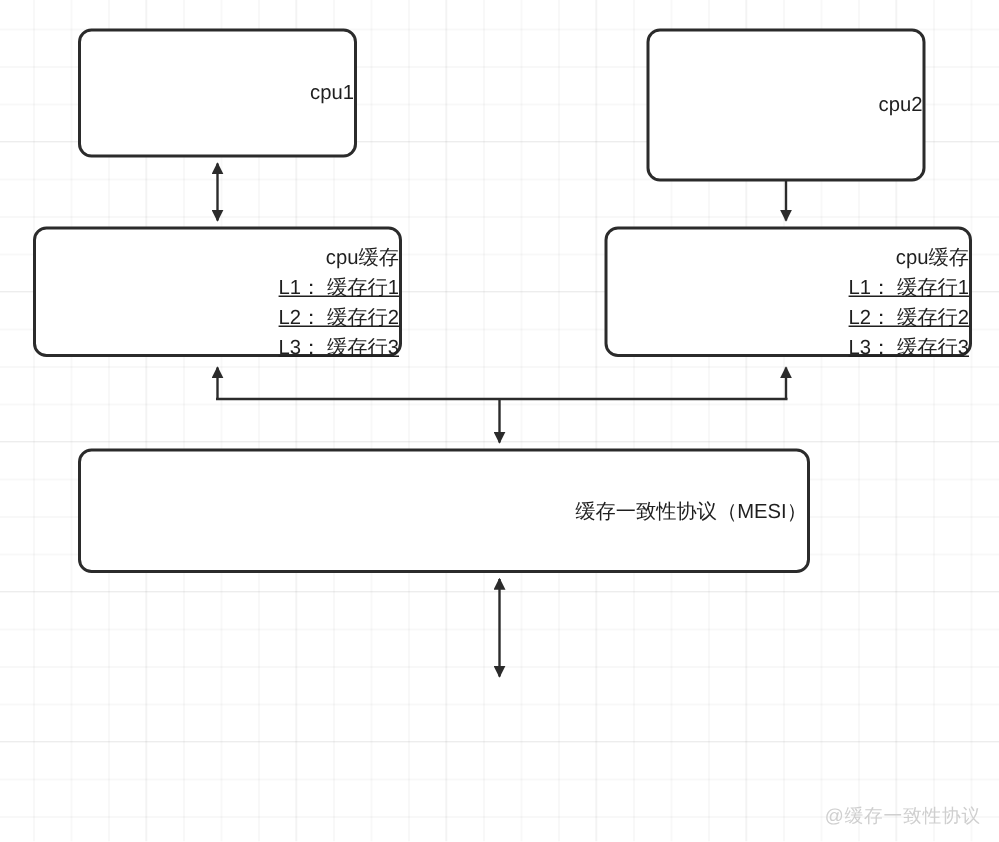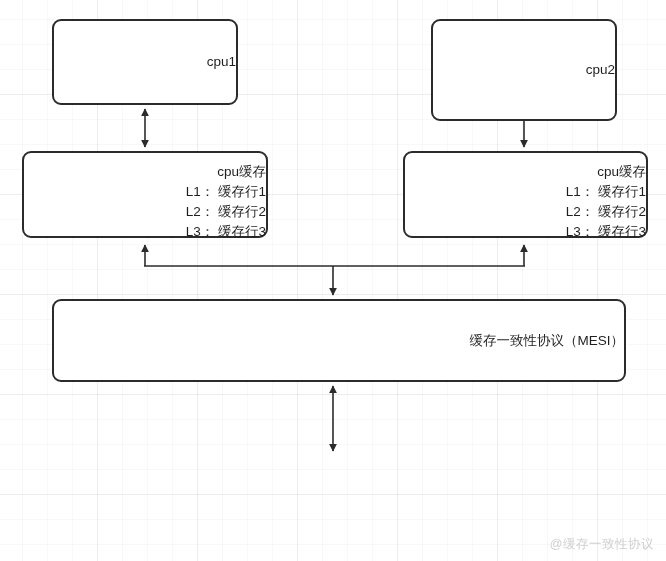--- a/index.html
+++ b/index.html
@@ -56,26 +56,27 @@
     font-size: 13.5px;
     line-height: 20px;
     text-align: center;
     margin-left: 28px;
   }
   .cache-line {
     font-size: 13.5px;
     line-height: 20px;
     text-align: center;
     white-space: pre;
+    text-decoration: underline;
   }
   #node-cpu1   { left: 52px;  top: 19px;  width: 186px; height: 86px; }
   #node-cpu2   { left: 431px; top: 19px;  width: 186px; height: 102px; }
   #node-cache1 { left: 22px;  top: 151px; width: 246px; height: 87px; }
   #node-cache2 { left: 403px; top: 151px; width: 245px; height: 87px; }
-  #node-mesi   { left: 52px;  top: 299px; width: 574px; height: 83px; }
+  #node-mesi   { left: 52px;  top: 299px; width: 488px; height: 83px; }
   #node-memory { left: 52px;  top: 455px; width: 574px; height: 86px; }
   #watermark {
     position: absolute;
     right: 12px;
     bottom: 8px;
     font-size: 12.5px;
     color: #cfcfcf;
     letter-spacing: 0.5px;
     white-space: nowrap;
     user-select: none;

